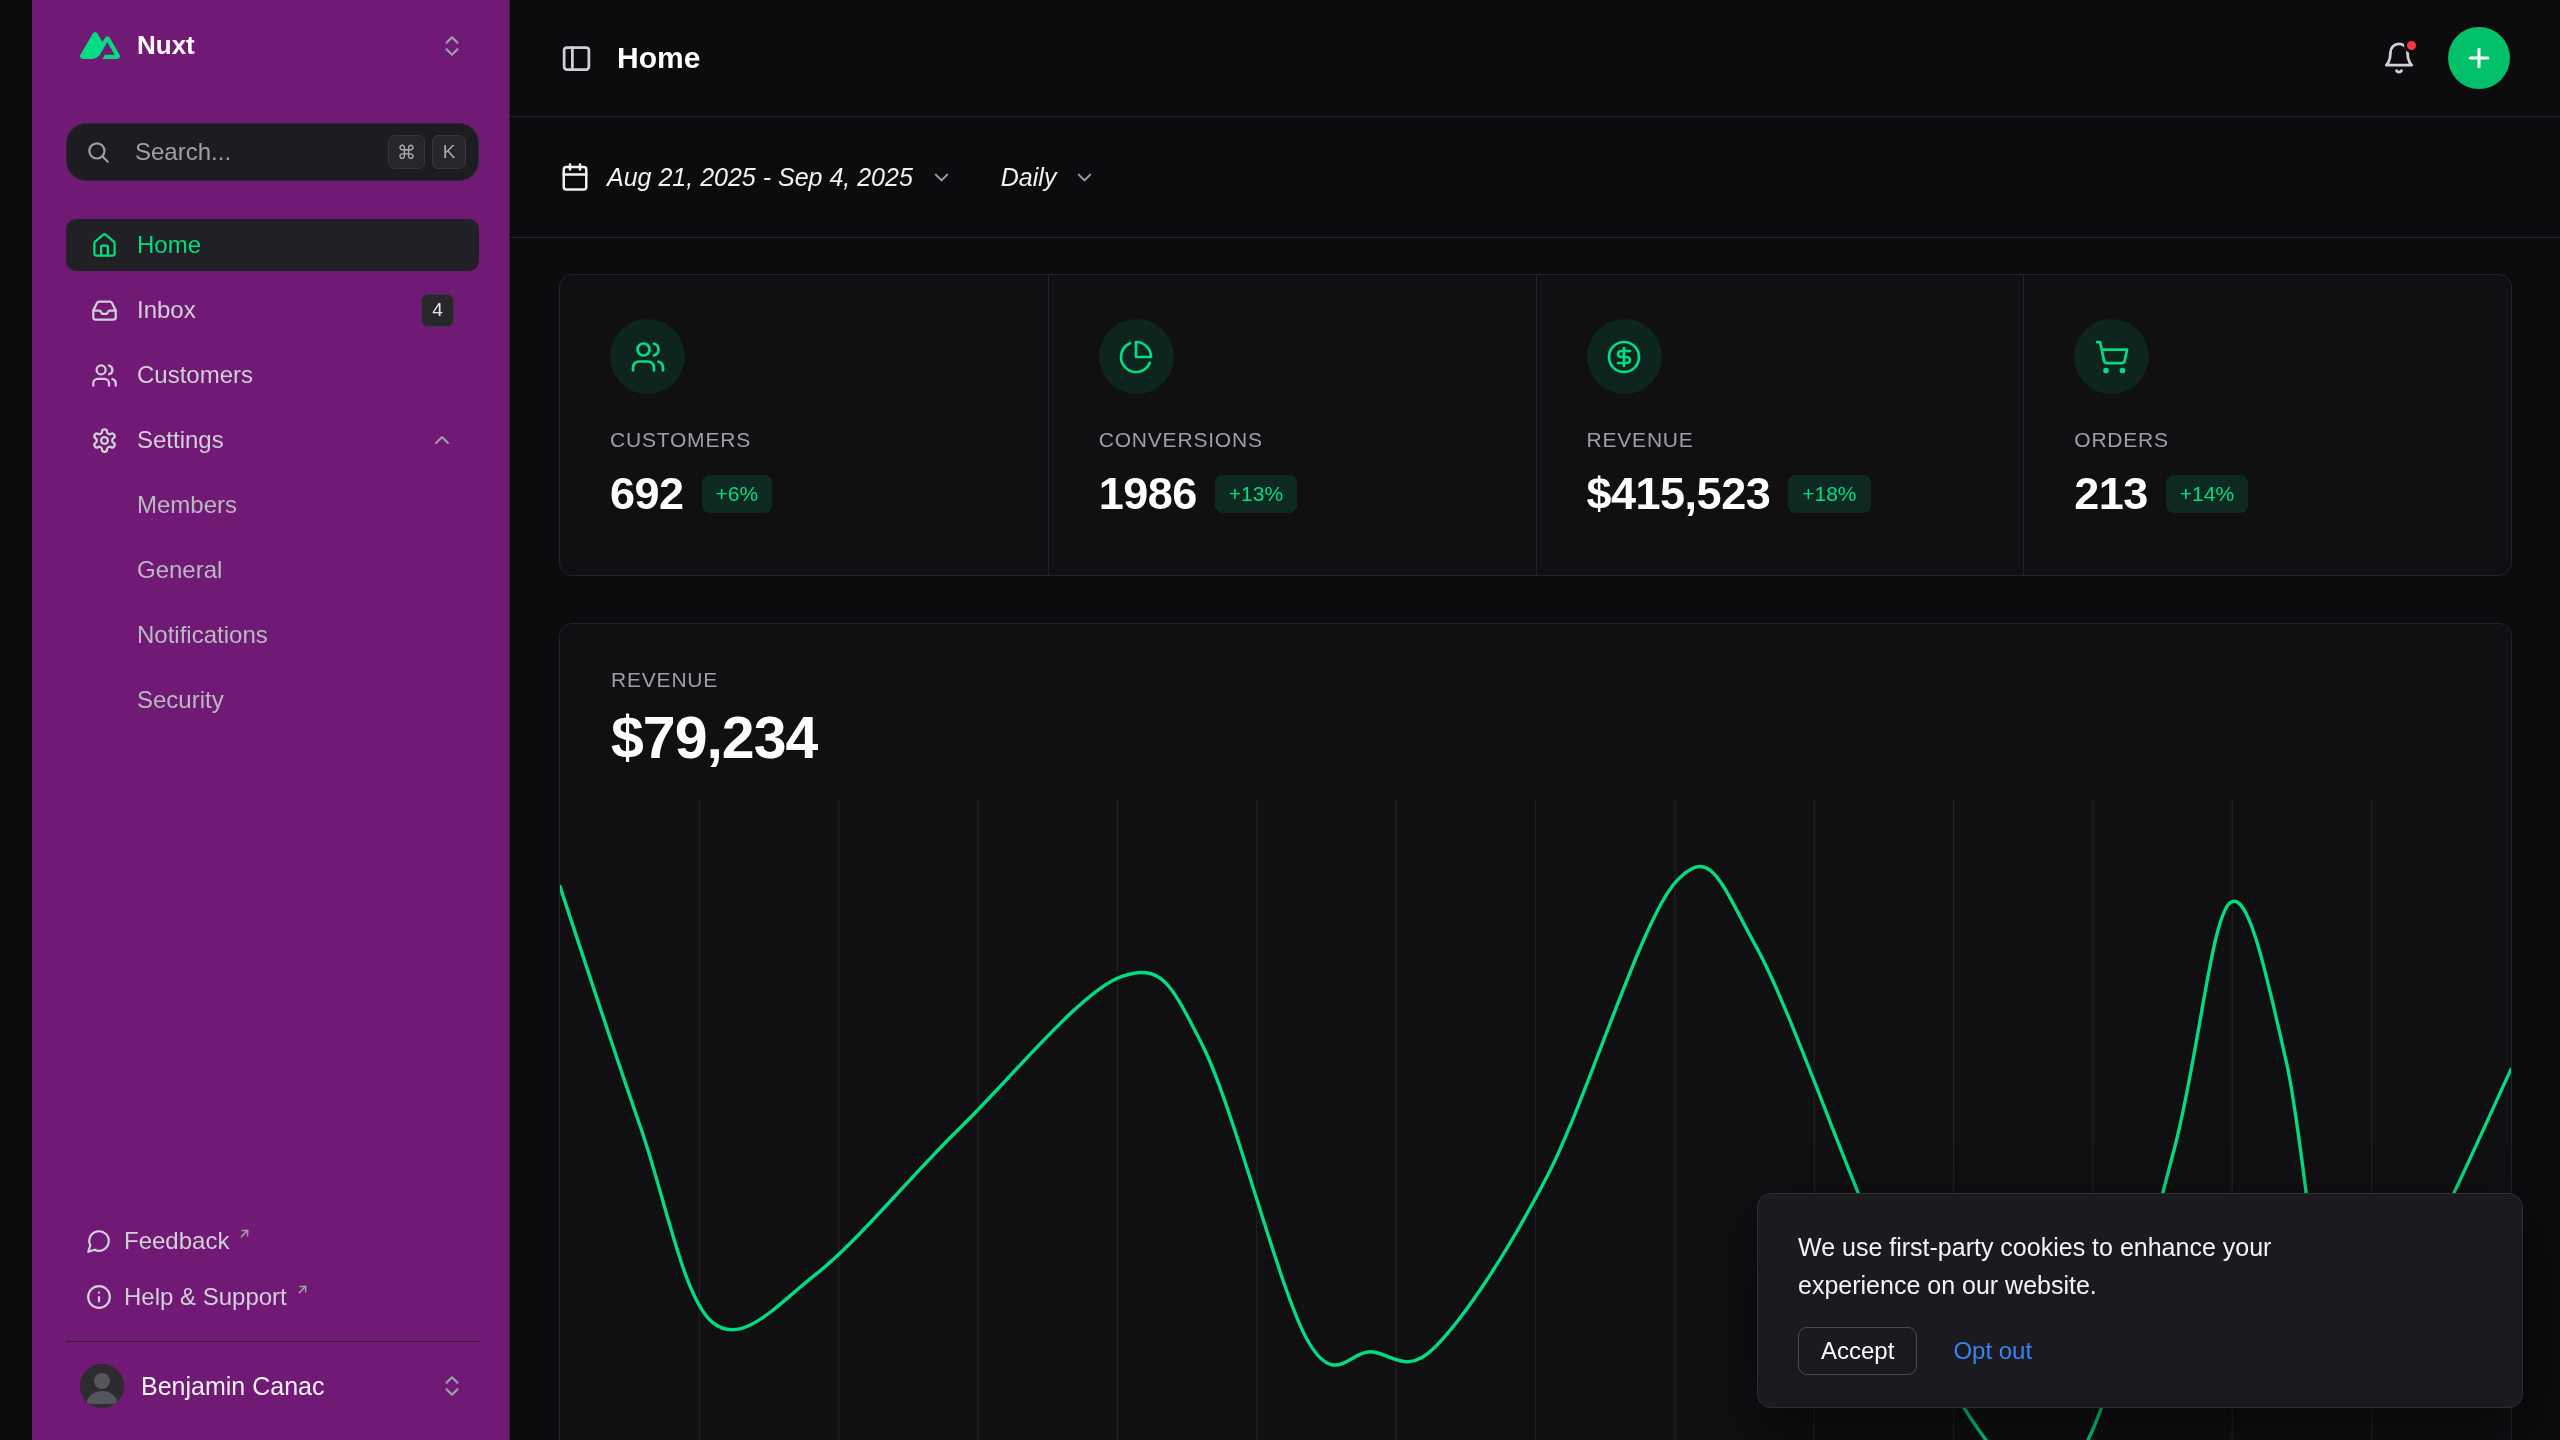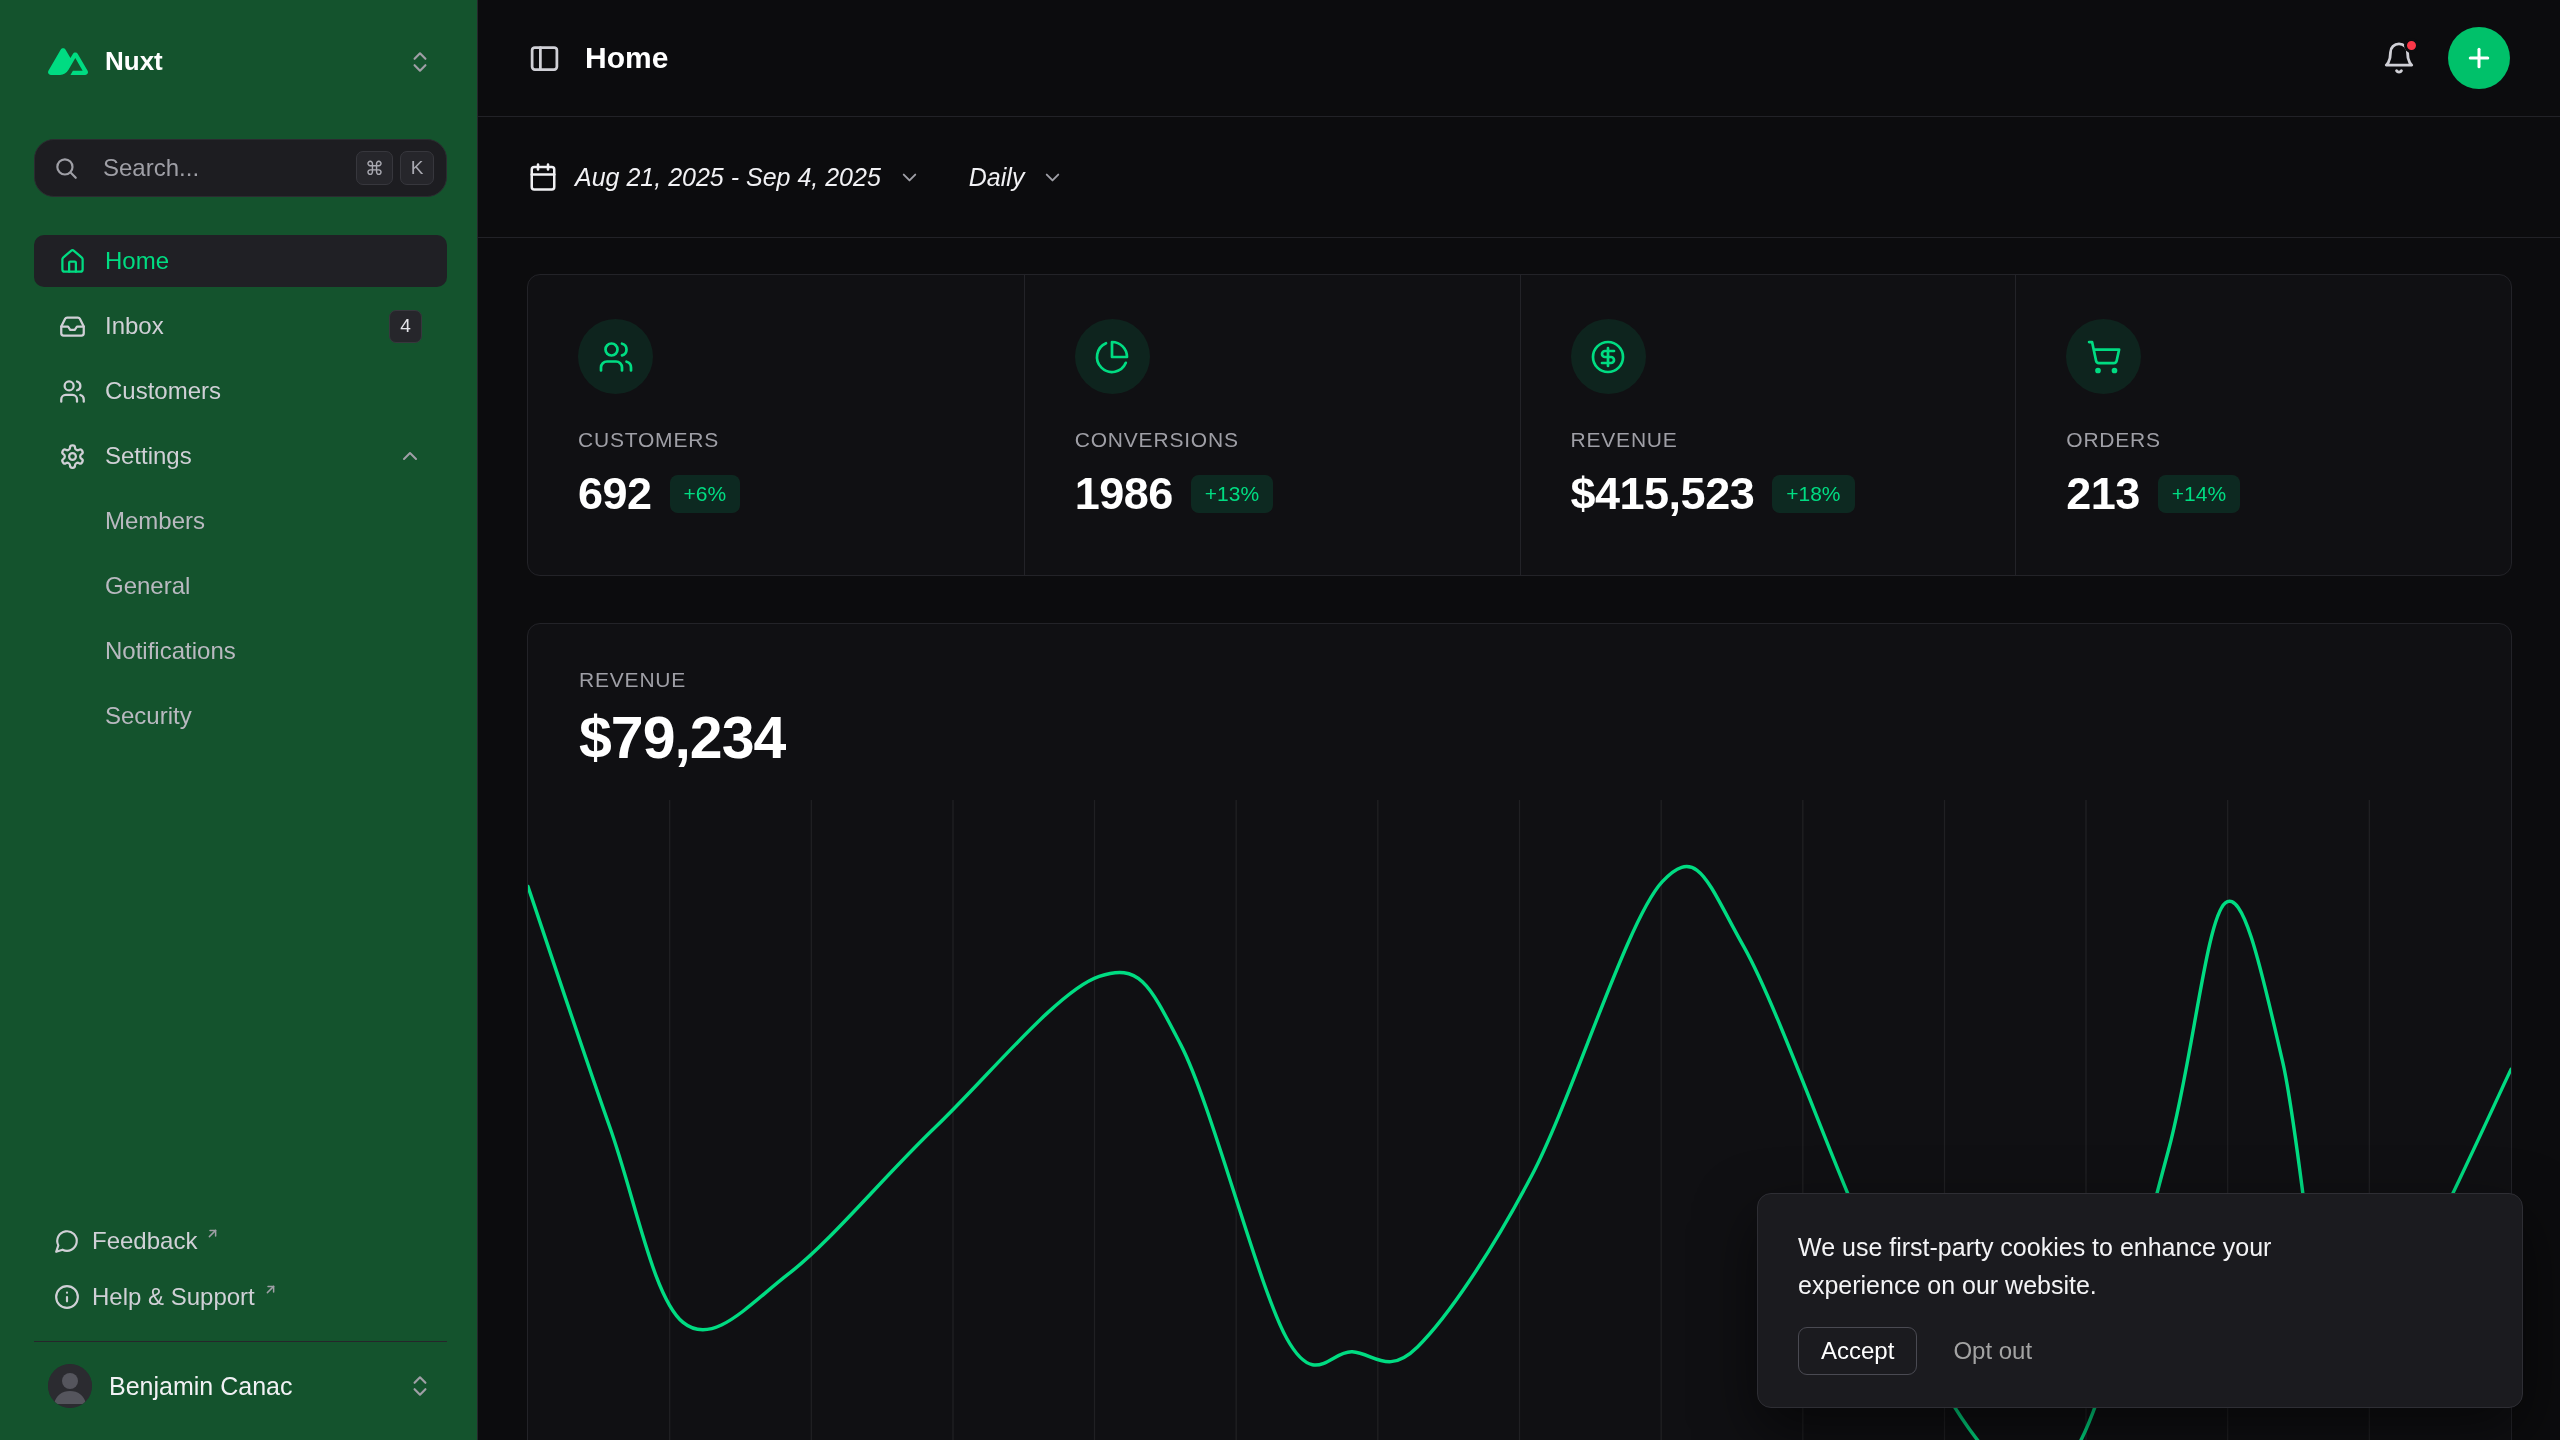--- a/index.html
+++ b/index.html
@@ -9,24 +9,25 @@
     background:#0c0c0e;
     color:#ececf0;
     font-family:"Liberation Sans", sans-serif;
     display:flex;
   }
   svg { display:block; }
 
   
   .sidebar {
     width:478px; min-width:478px; height:100%;
-    background:#14532d;
+    background:#701a75;
     border-right:1px solid #26262b;
     display:flex; flex-direction:column;
-    padding:26px 30px 26px 34px;
+    padding:10px 30px 26px 34px;
+    margin-left:32px;
   }
   .team-row {
     display:flex; align-items:center; gap:17px;
     padding:20px 14px; border-radius:10px; cursor:pointer;
   }
   .team-name { font-size:26px; font-weight:600; color:#ffffff; }
   .muted-icon { color:#9f9fa6; }
   .row-end { margin-left:auto; }
 
   .search-box {
@@ -169,21 +170,21 @@
     z-index:10;
   }
   .cookie-msg { font-size:25px; line-height:1.55; max-width:580px; color:#f4f4f6; font-weight:500; }
   .cookie-actions { display:flex; align-items:center; gap:36px; margin-top:22px; }
   .accept-btn {
     background:transparent; border:1px solid #4a4a52; border-radius:9px;
     padding:9px 22px; font-size:24px; color:#ffffff; cursor:pointer;
     font-family:"Liberation Sans", sans-serif;
   }
   .optout-btn {
-    background:none; border:none; font-size:24px; color:#a3a3a3; cursor:pointer;
+    background:none; border:none; font-size:24px; color:#3b82f6; cursor:pointer;
     font-family:"Liberation Sans", sans-serif;
   }
 </style>
 </head>
 <body>
 
 <aside class="sidebar">
 
   <div class="team-row">
     <span>

